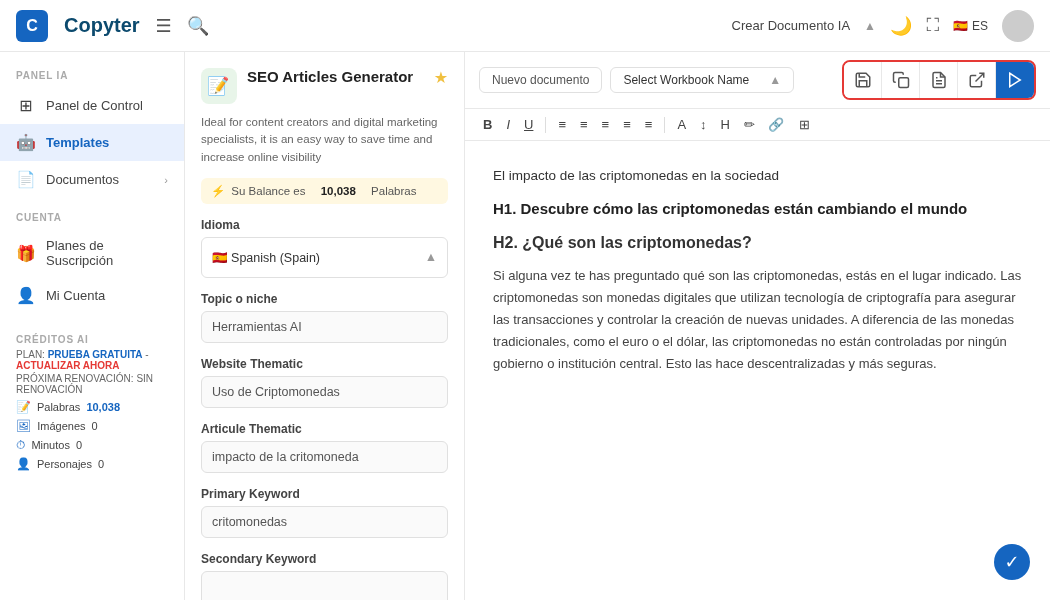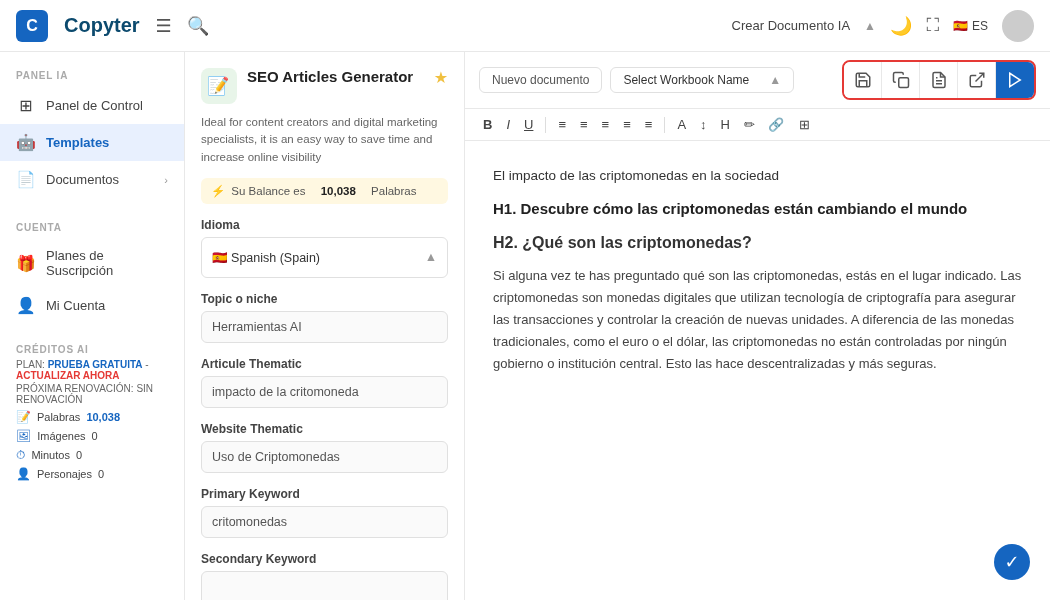--- a/index.html
+++ b/index.html
@@ -147,21 +147,21 @@
     <div class="sidebar-item active">
       <span class="si-icon">🤖</span>
       <span class="si-label">Templates</span>
     </div>
     <div class="sidebar-item">
       <span class="si-icon">📄</span>
       <span class="si-label">Documentos</span>
       <span class="si-arrow">›</span>
     </div>
 
-    <div class="sidebar-section-label" style="margin-top:20px;">CUENTA</div>
+    <div class="sidebar-section-label" style="margin-top:10px;">CUENTA</div>
     <div class="sidebar-item">
       <span class="si-icon">🎁</span>
       <span class="si-label">Planes de Suscripción</span>
     </div>
     <div class="sidebar-item">
       <span class="si-icon">👤</span>
       <span class="si-label">Mi Cuenta</span>
     </div>
 
     <div class="sidebar-credits">
@@ -224,27 +224,27 @@
         <span style="color:#999;">▲</span>
       </div>
     </div>
 
     <div class="field-group">
       <div class="field-label">Topic o niche</div>
       <div class="input-box">Herramientas AI</div>
     </div>
 
     <div class="field-group">
+      <div class="field-label">Website Thematic</div>
+      <div class="input-box">Uso de Criptomonedas</div>
+    </div>
+
+    <div class="field-group">
       <div class="field-label">Articule Thematic</div>
       <div class="input-box">impacto de la critomoneda</div>
-    </div>
-
-    <div class="field-group">
-      <div class="field-label">Website Thematic</div>
-      <div class="input-box">Uso de Criptomonedas</div>
     </div>
 
     <div class="field-group">
       <div class="field-label">Primary Keyword</div>
       <div class="input-box">critomonedas</div>
     </div>
 
     <div class="field-group">
       <div class="field-label">Secondary Keyword</div>
       <div class="input-box" style="height:36px;"></div>

